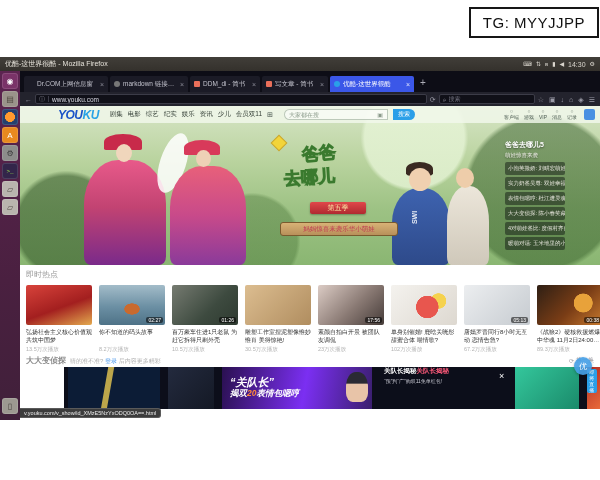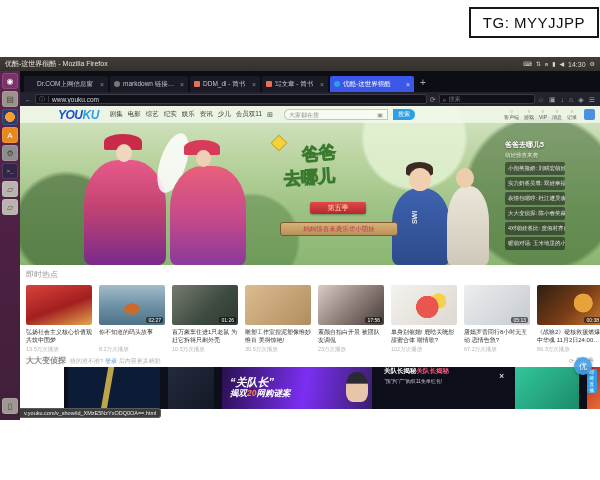--- a/index.html
+++ b/index.html
@@ -416,21 +416,21 @@
             </span>
         </div>
 
         <div class="floatbtn">优</div>
 
         <div class="ad">
           <div class="ad-thumb ad-plane"></div>
           <div class="ad-thumb ad-dark"></div>
           <div class="ad-main">
             <div class="ad-quote">“关队长”</div>
-            <div class="ad-line2"><span>揭双</span><span class="num">20</span><span>网购谜案</span></div>
+            <div class="ad-line2"><span>揭双</span><span class="num">20</span><span>表情包嗯哼</span></div>
             <div class="ad-face"></div>
           </div>
           <div class="ad-panel">
             <div class="ad-p1"><span class="w">关队长揭秘</span><span class="r">关队长揭秘</span></div>
             <div class="ad-p2">“预”判“广”购双11免单红包!</div>
           </div>
           <span class="ad-close">×</span>
           <div class="ad-thumb ad-green"></div>
           <div class="ad-thumb ad-red">
             <span class="ad-badge">即将直播</span>

